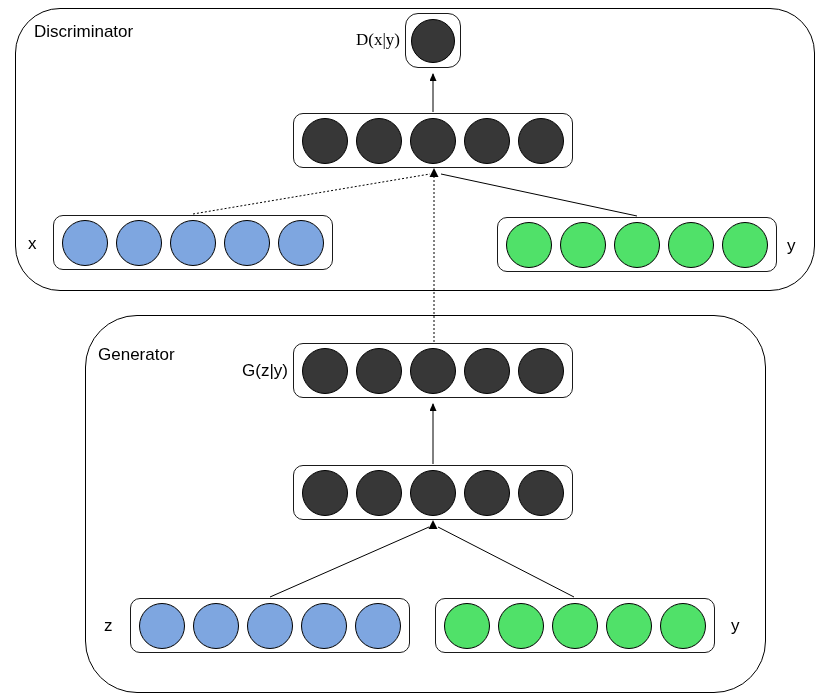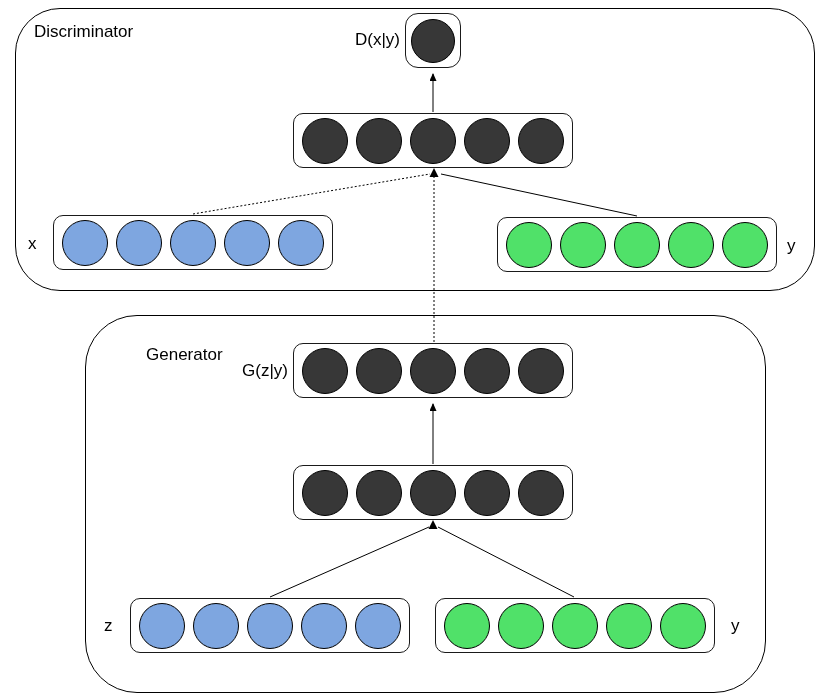--- a/index.html
+++ b/index.html
@@ -52,22 +52,22 @@
   .g-hidden { left: 293px; top: 465px; }
   .g-z      { left: 130px; top: 598px; }
   .g-y      { left: 435px; top: 598px; }
   .diagram-label {
     position: absolute;
     font-size: 17px;
     line-height: 1.2;
     white-space: nowrap;
   }
   .lbl-discriminator { left: 34px;  top: 22px; }
-  .lbl-generator     { left: 98px;  top: 345px; margin-left: 48px; }
-  .lbl-d-output { left: 330px; top: 30px;  width: 70px; text-align: right; }
+  .lbl-generator     { left: 98px;  top: 345px; }
+  .lbl-d-output { left: 330px; top: 30px;  width: 70px; text-align: right; font-family: Liberation Serif, serif; }
   .lbl-g-output { left: 218px; top: 361px; width: 70px; text-align: right; }
   .lbl-x  { left: 28px;  top: 234px; }
   .lbl-dy { left: 787px; top: 236px; }
   .lbl-z  { left: 104px; top: 616px; }
   .lbl-gy { left: 731px; top: 616px; }
   .wires {
     position: absolute;
     left: 0; top: 0;
     width: 817px;
     height: 696px;

